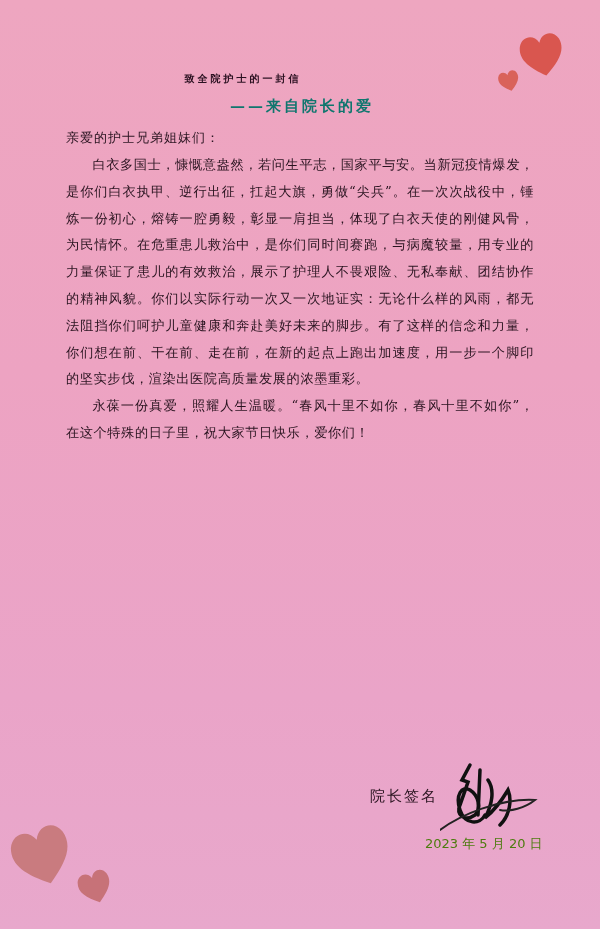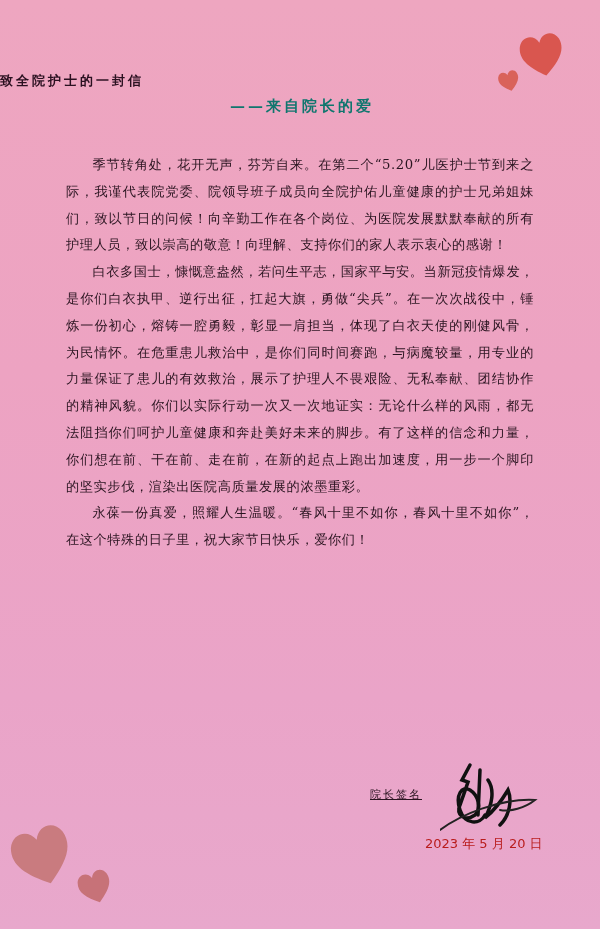--- a/index.html
+++ b/index.html
@@ -4,41 +4,41 @@
 <style>
   html, body { margin:0; padding:0; }
   body {
     width:600px; height:929px; overflow:hidden; position:relative;
     background: linear-gradient(180deg, #eea6c0 0%, #eda3c2 40%, #eaa4c8 75%, #e8a8cc 100%);
     font-family: "DejaVu Serif", "Liberation Serif", serif;
     color:#2a1420;
   }
   .page { position:absolute; inset:0; }
   .title {
-    position:absolute; left:0; width:486px; top:72px; text-align:left;
-    font-size:13px; font-weight:bold; letter-spacing:3px; color:#2a1020;
+    position:absolute; left:0; width:486px; top:72px; text-align:center;
+    font-size:10px; font-weight:bold; letter-spacing:3px; color:#2a1020;
   }
   .subtitle {
     position:absolute; left:230px; top:97px;
     font-size:15px; font-weight:bold; letter-spacing:3px; color:#0f766e;
   }
   .salutation {
     position:absolute; left:66px; top:129px; font-size:13px; letter-spacing:1px;
   }
   .body-text {
     position:absolute; left:66px; width:468px; top:152px;
     font-size:13.2px; line-height:26.8px; letter-spacing:0.6px; text-align:justify;
   }
   .body-text p { margin:0; text-indent:2em; }
   .sign {
-    position:absolute; left:370px; top:787px; font-size:11px; letter-spacing:2px;text-decoration:underline;
+    position:absolute; left:370px; top:787px; font-size:15px; letter-spacing:2px;
   }
   .date {
     position:absolute; left:425px; top:835px; font-family:"DejaVu Sans","Liberation Sans",sans-serif;
-    font-size:13px; color:#b91c1c;
+    font-size:13px; color:#4d7c0f;
   }
   .signature { position:absolute; left:440px; top:760px; width:100px; height:80px; }
   .heart { position:absolute; }
 </style>
 </head>
 <body>
 
 <div class="page">
 
   <svg class="heart" style="left:517px;top:30px;width:50px;height:50px;" viewBox="0 0 100 100">
@@ -50,23 +50,23 @@
 
   <svg class="heart" style="left:8px;top:822px;width:68px;height:68px;" viewBox="0 0 100 100">
     <path d="M50 92 C20 70 2 50 10 25 C18 5 42 5 50 25 C58 5 82 5 90 25 C98 50 80 70 50 92 Z" fill="#c97b7f" transform="rotate(-18 50 50)"></path>
   </svg>
   <svg class="heart" style="left:76px;top:868px;width:38px;height:38px;" viewBox="0 0 100 100">
     <path d="M50 92 C20 70 2 50 10 25 C18 5 42 5 50 25 C58 5 82 5 90 25 C98 50 80 70 50 92 Z" fill="#c77278" transform="rotate(-18 50 50)"></path>
   </svg>
 
   <div class="title">致全院护士的一封信</div>
   <div class="subtitle">——来自院长的爱</div>
+  <div class="salutation">亲爱的护士兄弟姐妹们：</div>
 
   <div class="body-text">
-    <p>季节转角处，花开无声，芬芳自来。在第二个“5.20”儿医护士节到来之际，我谨代表院党委、院领导班子成员向全院护佑儿童健康的护士兄弟姐妹们，致以节日的问候！向辛勤工作在各个岗位、为医院发展默默奉献的所有护理人员，致以崇高的敬意！向理解、支持你们的家人表示衷心的感谢！</p>
     <p>白衣多国士，慷慨意盎然，若问生平志，国家平与安。当新冠疫情爆发，是你们白衣执甲、逆行出征，扛起大旗，勇做“尖兵”。在一次次战役中，锤炼一份初心，熔铸一腔勇毅，彰显一肩担当，体现了白衣天使的刚健风骨，为民情怀。在危重患儿救治中，是你们同时间赛跑，与病魔较量，用专业的力量保证了患儿的有效救治，展示了护理人不畏艰险、无私奉献、团结协作的精神风貌。你们以实际行动一次又一次地证实：无论什么样的风雨，都无法阻挡你们呵护儿童健康和奔赴美好未来的脚步。有了这样的信念和力量，你们想在前、干在前、走在前，在新的起点上跑出加速度，用一步一个脚印的坚实步伐，渲染出医院高质量发展的浓墨重彩。</p>
     <p>永葆一份真爱，照耀人生温暖。“春风十里不如你，春风十里不如你”，在这个特殊的日子里，祝大家节日快乐，爱你们！</p>
   </div>
 
   <div class="sign">院长签名</div>
 
   <svg class="signature" viewBox="0 0 100 80">
     <path d="M30 5 L22 20 L28 22 L20 45 C15 55 25 62 35 55 C42 48 38 35 30 30 C22 25 15 35 20 50 C25 65 40 65 45 55" fill="none" stroke="#111" stroke-width="3.5" stroke-linecap="round"></path>
     <path d="M40 10 L38 55 M48 20 C55 30 52 45 45 58 C55 50 62 40 68 30 C72 40 70 55 60 65" fill="none" stroke="#111" stroke-width="3.5" stroke-linecap="round"></path>
     <path d="M0 70 C20 55 60 38 95 40 C85 48 70 52 60 50" fill="none" stroke="#222" stroke-width="2" stroke-linecap="round"></path>

